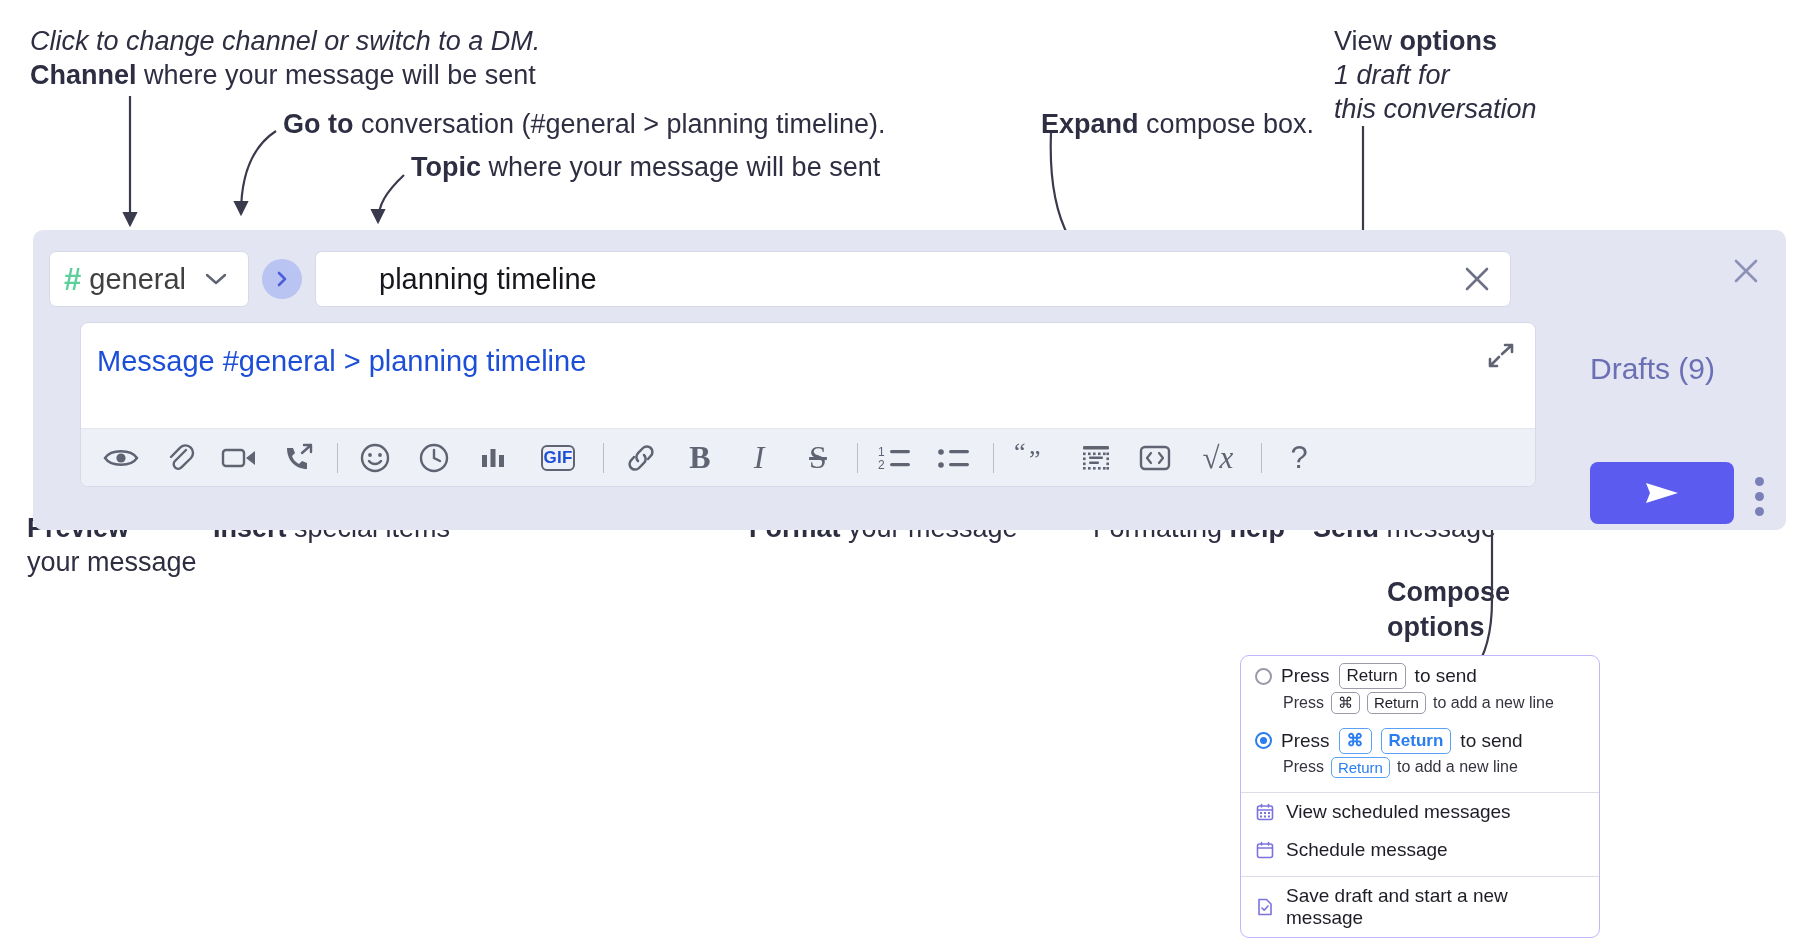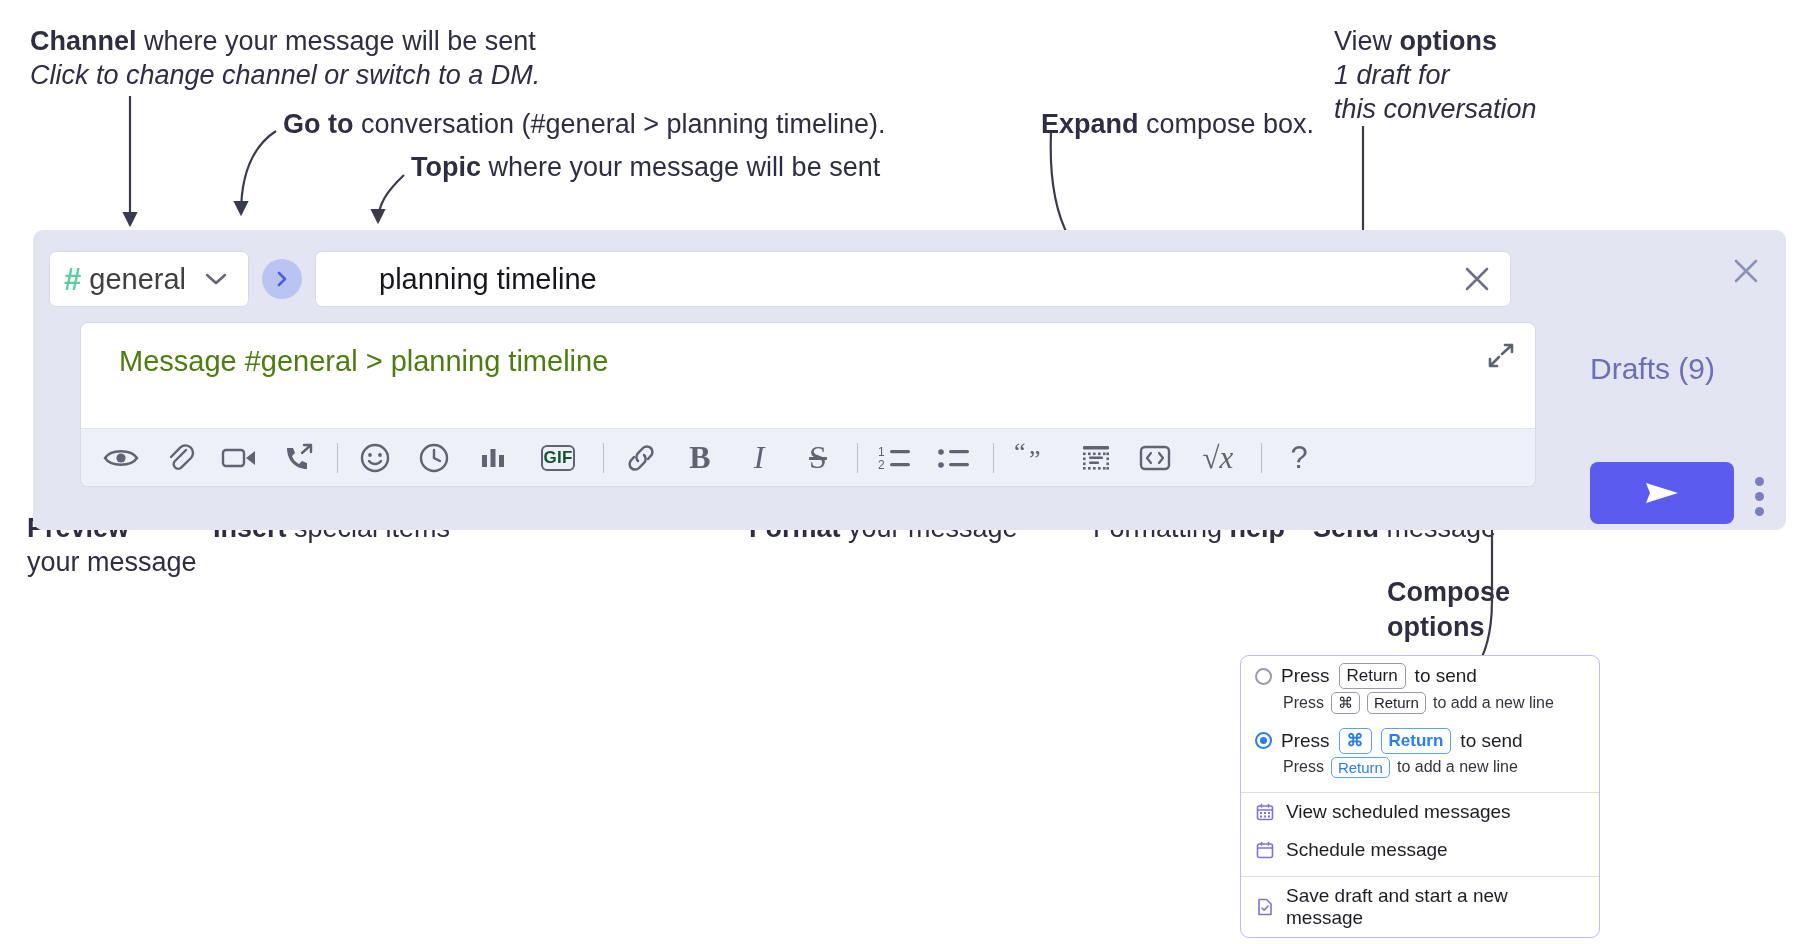--- a/index.html
+++ b/index.html
@@ -45,32 +45,32 @@
     position: relative; background: #ffffff; border: 1px solid #d6d9e8; border-radius: 7px;
     height: 56px; width: 1196px; display: flex; align-items: center; padding: 0 18px;
   }
   .topic-text { color: #16161c; font-size: 29px; margin-left: 45px; }
   .topic-clear { position: absolute; right: 16px; top: 50%; transform: translateY(-50%); display: flex; }
 
   .msgbox {
     position: absolute; left: 47px; top: 92px; width: 1456px; height: 165px;
     background: #ffffff; border: 1px solid #d6d9e8; border-radius: 8px;
   }
-  .msg-placeholder { position: absolute; left: 38px; top: 22px; color: #4d7c0f; font-size: 29px; }
+  .msg-placeholder { position: absolute; left: 16px; top: 22px; color: #1d4ed8; font-size: 29px; }
   .expand-icon { position: absolute; right: 19px; top: 18px; display: flex; }
 
   .toolbar {
     position: absolute; left: 0; bottom: 0; width: 100%; height: 58px;
     background: #eef0f7; border-top: 1px solid #e3e5ef;
     border-radius: 0 0 7px 7px;
     display: flex; align-items: center; padding-left: 18px; gap: 0;
   }
   .tb { display: flex; align-items: center; justify-content: center; width: 44px; height: 44px; margin-right: 15px; color: #5f6372; }
   .tb-sep { width: 1px; height: 30px; background: #b9bccb; margin: 0 15px 0 2px; }
-  .gif-box { border: 2.5px solid #5f6372; border-radius: 6px; padding: 1px 0; font-size: 17px; font-weight: 700; letter-spacing: .3px; color: #14532d; font-family: "Liberation Sans", sans-serif; }
+  .gif-box { border: 2.5px solid #5f6372; border-radius: 6px; padding: 1px 0; font-size: 17px; font-weight: 700; letter-spacing: .3px; color: #1d4ed8; font-family: "Liberation Sans", sans-serif; }
   .bold-g { font-family: "Liberation Serif", serif; font-weight: 700; font-size: 32px; color: #5f6372; }
   .ital-g { font-family: "Liberation Serif", serif; font-style: italic; font-size: 32px; color: #5f6372; }
   .strike-g { font-family: "Liberation Serif", serif; font-size: 32px; color: #5f6372; text-decoration: line-through; }
   .quest-g { font-size: 31px; color: #5f6372; font-family: "Liberation Sans", sans-serif; }
   .sqrt-g { font-family: "Liberation Serif", serif; font-size: 31px; color: #5f6372; font-style: italic; }
 
   
   .rail { position: absolute; right: 0; top: 0; width: 234px; height: 300px; }
   .rail-close { position: absolute; right: 22px; top: 23px; display: flex; }
   .drafts-link { position: absolute; left: 38px; top: 122px; color: #6b6fb4; font-size: 30px; }
@@ -99,22 +99,22 @@
   .mdiv { height: 1px; background: #dcdee6; margin: 7px 0 0 0; }
   .mitem { display: flex; align-items: center; gap: 11px; padding: 8px 14px; font-size: 19px; }
   .mic { width: 20px; height: 20px; display: flex; align-items: center; justify-content: center; color: #7b72e0; flex: none; }
 </style>
 </head>
 <body>
 
 <div id="stage">
 
   <div class="ann" style="left:30px; top:24px;">
+    <div><i>Click to change channel or switch to a DM.</i></div>
     <div><b>Channel</b><span> where your message will be sent</span></div>
-    <div><i>Click to change channel or switch to a DM.</i></div>
   </div>
 
   <div class="ann" style="left:283px; top:107px;">
     <b>Go to</b><span> conversation (#general &gt; planning timeline).</span>
   </div>
 
   <div class="ann" style="left:411px; top:150px;">
     <b>Topic</b><span> where your message will be sent</span>
   </div>
 

